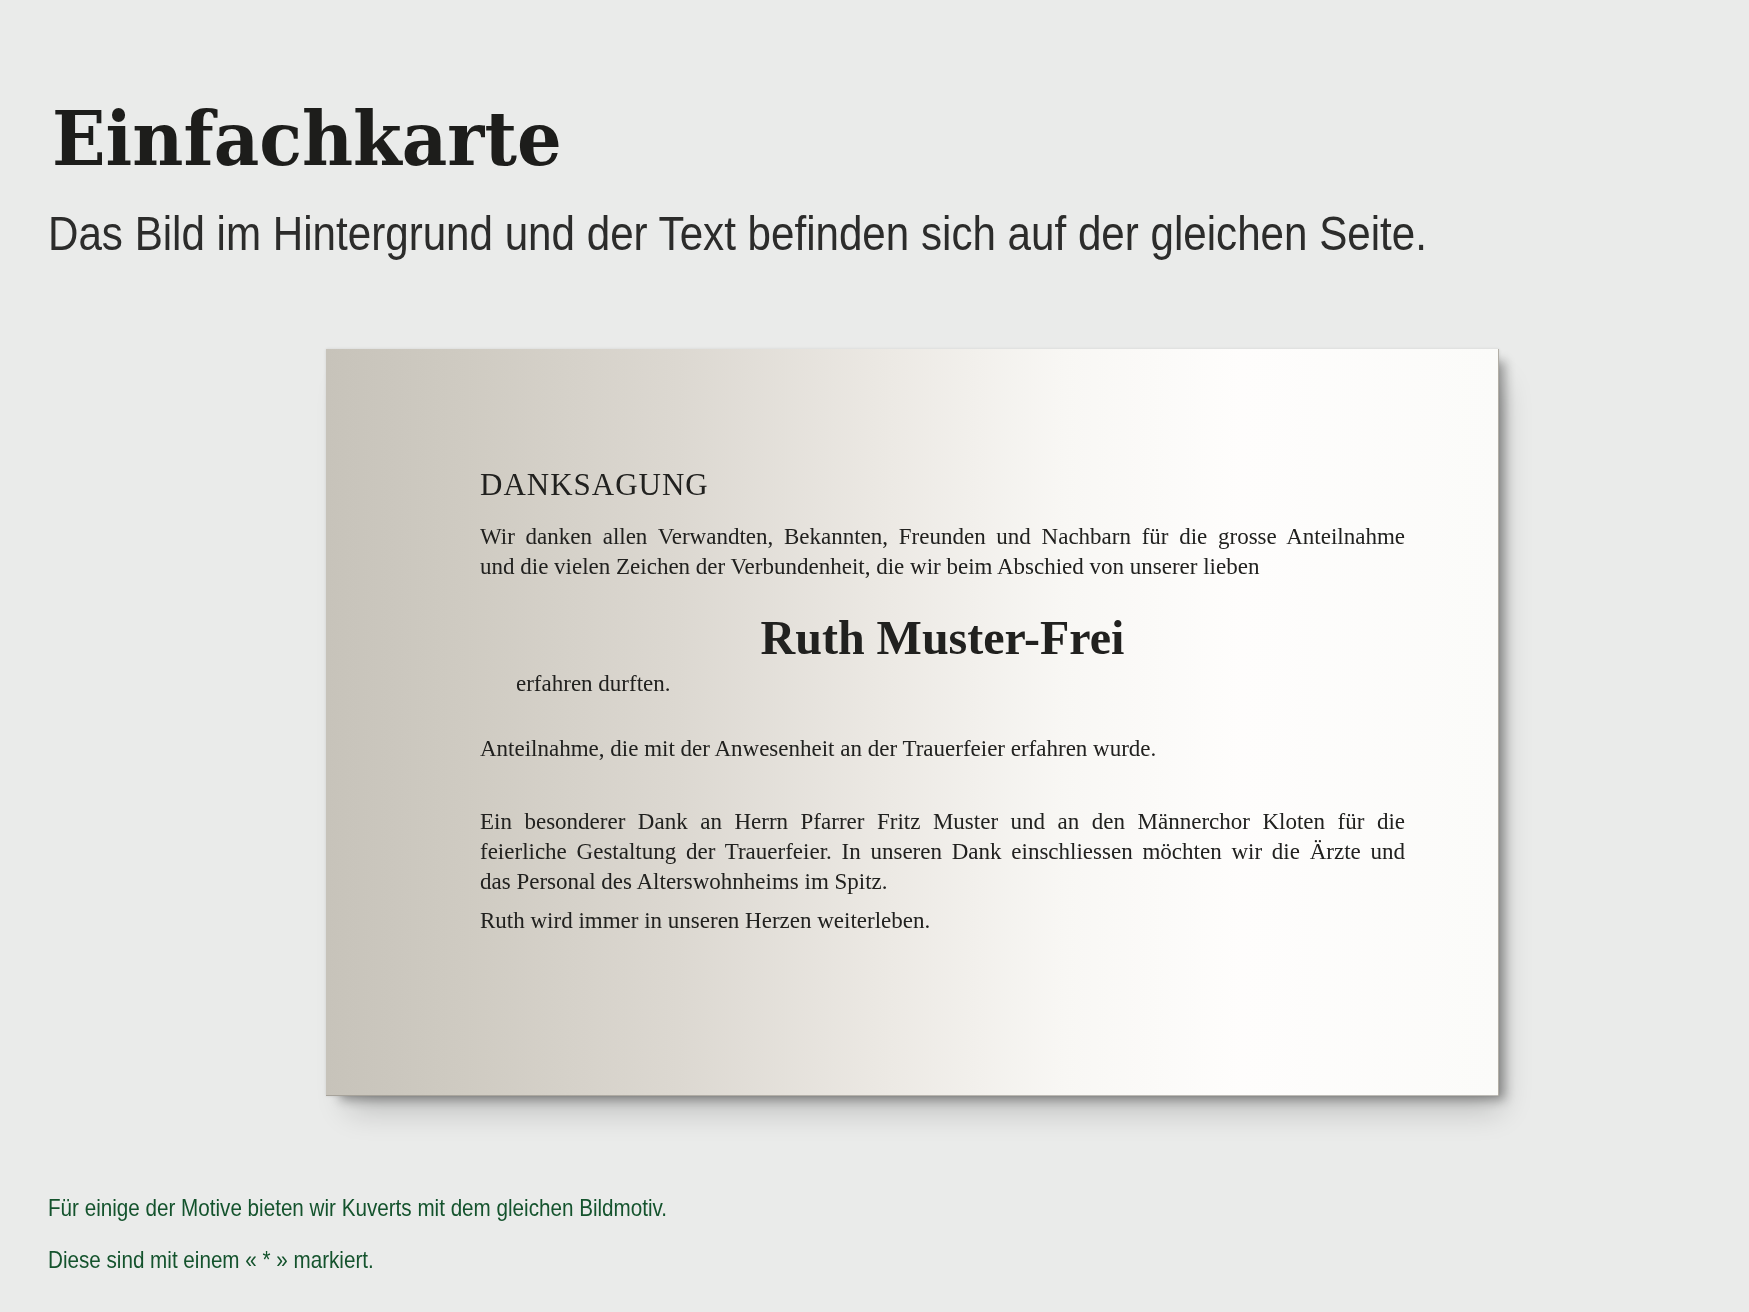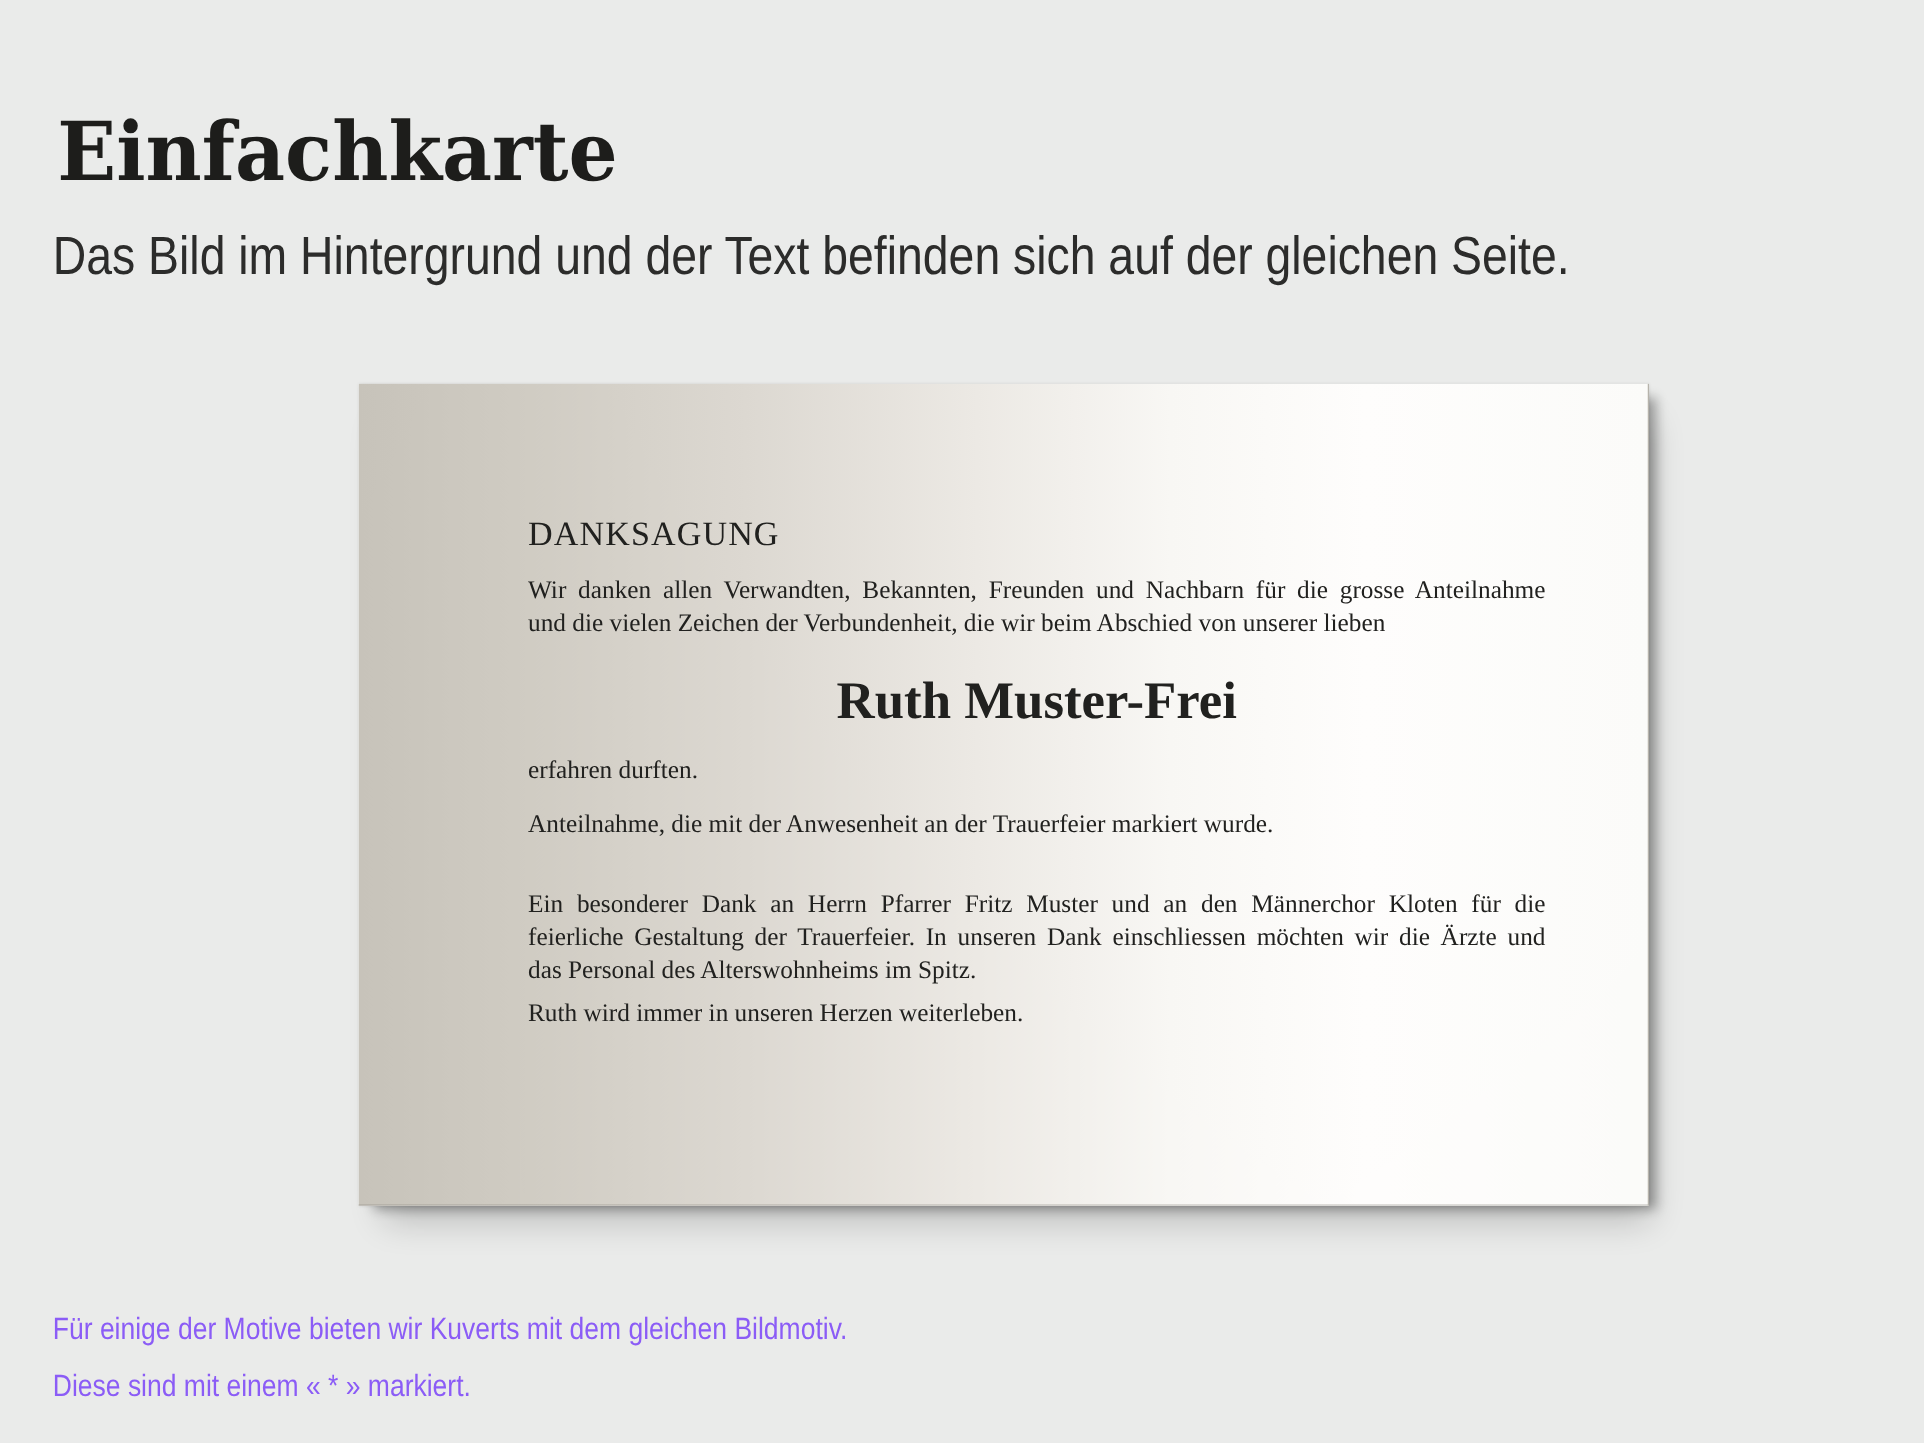--- a/index.html
+++ b/index.html
@@ -20,21 +20,21 @@
   .page-title .squeeze{display:inline-block;transform:scaleX(.95);transform-origin:left center;}
   .page-subtitle{
     position:absolute;left:48px;top:210px;
     font-size:49px;line-height:46px;color:#2c2c2b;white-space:nowrap;
   }
   .page-subtitle .squeeze, .page-footer .squeeze{
     display:inline-block;transform:scaleX(.86);transform-origin:left center;
   }
   .page-footer{
     position:absolute;left:48px;top:1182px;
-    font-size:28px;line-height:52px;color:#8b5cf6;white-space:nowrap;
+    font-size:24px;line-height:52px;color:#14532d;white-space:nowrap;
   }
   
   .card{
     position:absolute;left:326px;top:349px;width:1172px;height:746px;
     background:linear-gradient(to right,
       #c7c3ba 0%, #cfcbc2 12%, #dcd8d1 30%, #ece9e4 48%,
       #f8f7f4 63%, #fefdfc 78%, #fbfbf9 100%);
     box-shadow:
       10px 8px 10px -4px rgba(0,0,0,.33),
       12px 24px 30px -10px rgba(0,0,0,.20),
@@ -52,21 +52,21 @@
     font-size:31px;line-height:31px;letter-spacing:1px;white-space:nowrap;
   }
   .cpar{font-size:23px;line-height:30px;}
   .jline{text-align:justify;text-align-last:justify;}
   .lline{text-align:left;}
   .card-name{
     top:265px;text-align:center;
     font-size:48px;line-height:48px;font-weight:bold;white-space:nowrap;
   }
   .p-intro{top:173px;}
-  .p-aftername{top:336px;}
+  .p-aftername{top:320px;margin-left:36px;}
   .p-thanks{top:385px;}
   .p-special{top:458px;}
   .p-closing{top:557px;}
   .card-bottom-row{
     top:640px;display:flex;justify-content:space-between;
     font-size:23px;line-height:30px;
   }
 </style>
 </head>
 <body>
@@ -81,21 +81,21 @@
   <div class="cblock cpar p-intro">
     <div class="jline">Wir danken allen Verwandten, Bekannten, Freunden und Nachbarn für die grosse Anteilnahme</div>
     <div class="lline">und die vielen Zeichen der Verbundenheit, die wir beim Abschied von unserer lieben</div>
   </div>
 
   <div class="cblock card-name">Ruth Muster-Frei</div>
 
   <div class="cblock cpar p-aftername lline">erfahren durften.</div>
 
   <div class="cblock cpar p-thanks">
-    <div class="lline">Anteilnahme, die mit der Anwesenheit an der Trauerfeier markiert wurde.</div>
+    <div class="lline">Anteilnahme, die mit der Anwesenheit an der Trauerfeier erfahren wurde.</div>
   </div>
 
   <div class="cblock cpar p-special">
     <div class="jline">Ein besonderer Dank an Herrn Pfarrer Fritz Muster und an den Männerchor Kloten für die</div>
     <div class="jline">feierliche Gestaltung der Trauerfeier. In unseren Dank einschliessen möchten wir die Ärzte und</div>
     <div class="lline">das Personal des Alterswohnheims im Spitz.</div>
   </div>
 
   <div class="cblock cpar p-closing lline">Ruth wird immer in unseren Herzen weiterleben.</div>
 

